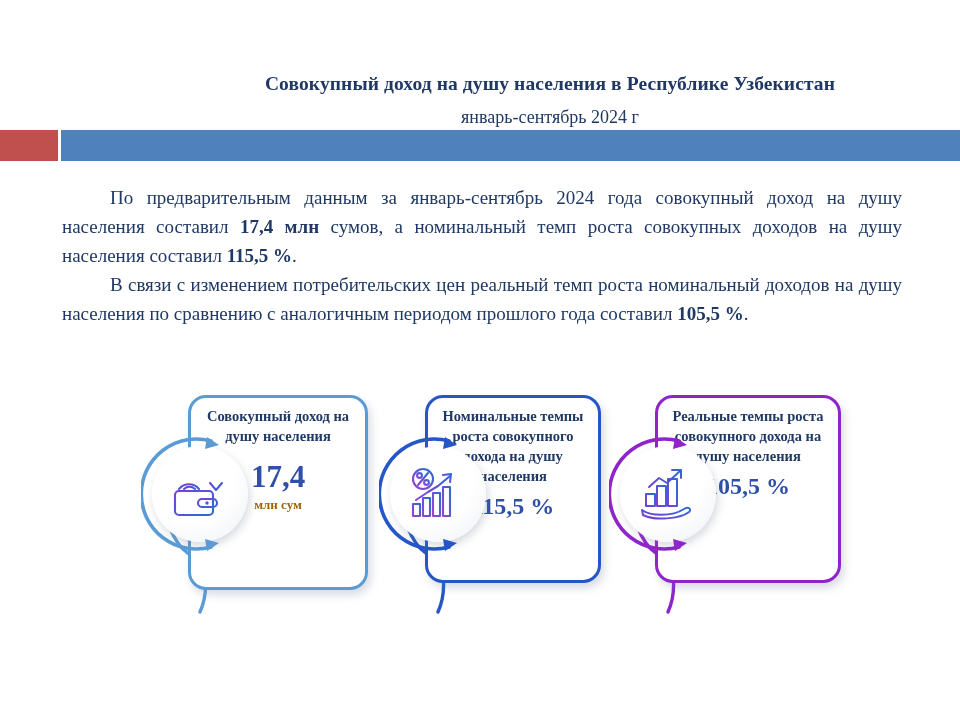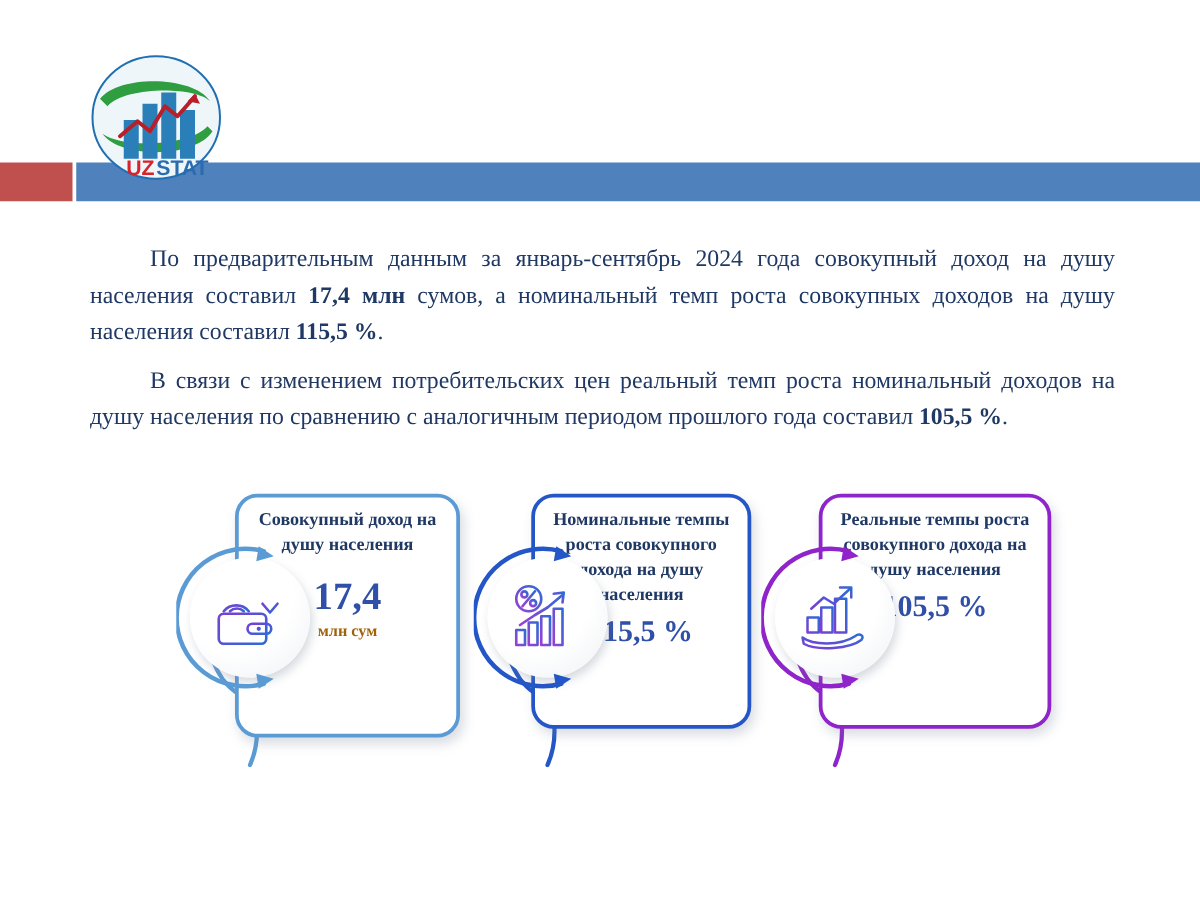--- a/index.html
+++ b/index.html
@@ -45,21 +45,21 @@
   }
 
   
   .body-text{
     position:absolute;left:62px;top:184px;width:840px;
     font-family:"Liberation Serif", serif;
     font-size:19px;color:#1f3864;
     text-align:justify;
     line-height:1.52;
   }
-  .body-text p{margin:10px;text-indent:48px;}
+  .body-text p{margin:0;text-indent:48px;}
   .body-text b{font-weight:bold;}
 
   
   .cards{
     position:absolute;left:0;top:382px;width:960px;height:230px;
   }
   .card{
     position:absolute;top:13px;
     box-sizing:border-box;
     background:#ffffff;
@@ -117,36 +117,25 @@
   .nowrap{white-space:nowrap;}
 </style>
 </head>
 <body>
 
 <div class="slide">
 
   <div class="hdr-red"></div>
   <div class="hdr-blue"></div>
 
-  <div class="logo">
-    <svg viewBox="0 0 106 106" xmlns="http://www.w3.org/2000/svg">
-      <ellipse cx="53" cy="53" rx="51" ry="49" fill="#eef6fa" stroke="#1f6fb2" stroke-width="1.6"></ellipse>
-      <path d="M8 38 C24 18, 84 20, 96 40 C84 28, 28 28, 14 44 Z" fill="#2f9e41"></path>
-      <path d="M98 64 C84 86, 24 86, 10 66 C26 78, 80 76, 94 60 Z" fill="#2f9e41"></path>
-      <rect x="27" y="55" width="12" height="31" fill="#2b7fb8"></rect>
-      <rect x="42" y="42" width="12" height="44" fill="#2b7fb8"></rect>
-      <rect x="57" y="33" width="12" height="53" fill="#2b7fb8"></rect>
-      <rect x="72" y="47" width="12" height="39" fill="#2b7fb8"></rect>
-      <polyline points="24,68 38,56 48,64 60,44 70,52 84,36" fill="none" stroke="#b81f2a" stroke-width="3.2" stroke-linejoin="round" stroke-linecap="round"></polyline>
-      <polygon points="84,34 88,42 78,40" fill="#b81f2a"></polygon>
-      <text x="29" y="99" font-family="Liberation Sans, sans-serif" font-size="17" font-weight="bold" fill="#d8232a">UZ</text>
-      <text x="53" y="99" font-family="Liberation Sans, sans-serif" font-size="17" font-weight="bold" fill="#2b6cb0">STAT</text>
-    </svg>
+
+  <div class="title-wrap">
+    <div class="title-main nowrap">Совокупный доход на душу населения в Республике Узбекистан</div>
+    <div class="title-sub">январь-сентябрь 2024 г</div>
   </div>
-
 
   <div class="body-text">
     <p><span>По предварительным данным за январь-сентябрь 2024 года совокупный доход на душу населения составил </span><b>17,4 млн</b><span> сумов, а номинальный темп роста совокупных доходов на душу населения составил </span><b>115,5 %</b><span>.</span></p>
     <p><span>В связи с изменением потребительских цен реальный темп роста номинальный доходов на душу населения по сравнению с аналогичным периодом прошлого года составил </span><b>105,5 %</b><span>.</span></p>
   </div>
 
   <div class="cards">
 
     <div class="tail" style="left:150px;top:62px;">
       <svg width="120" height="170" viewBox="0 0 120 170" xmlns="http://www.w3.org/2000/svg">

